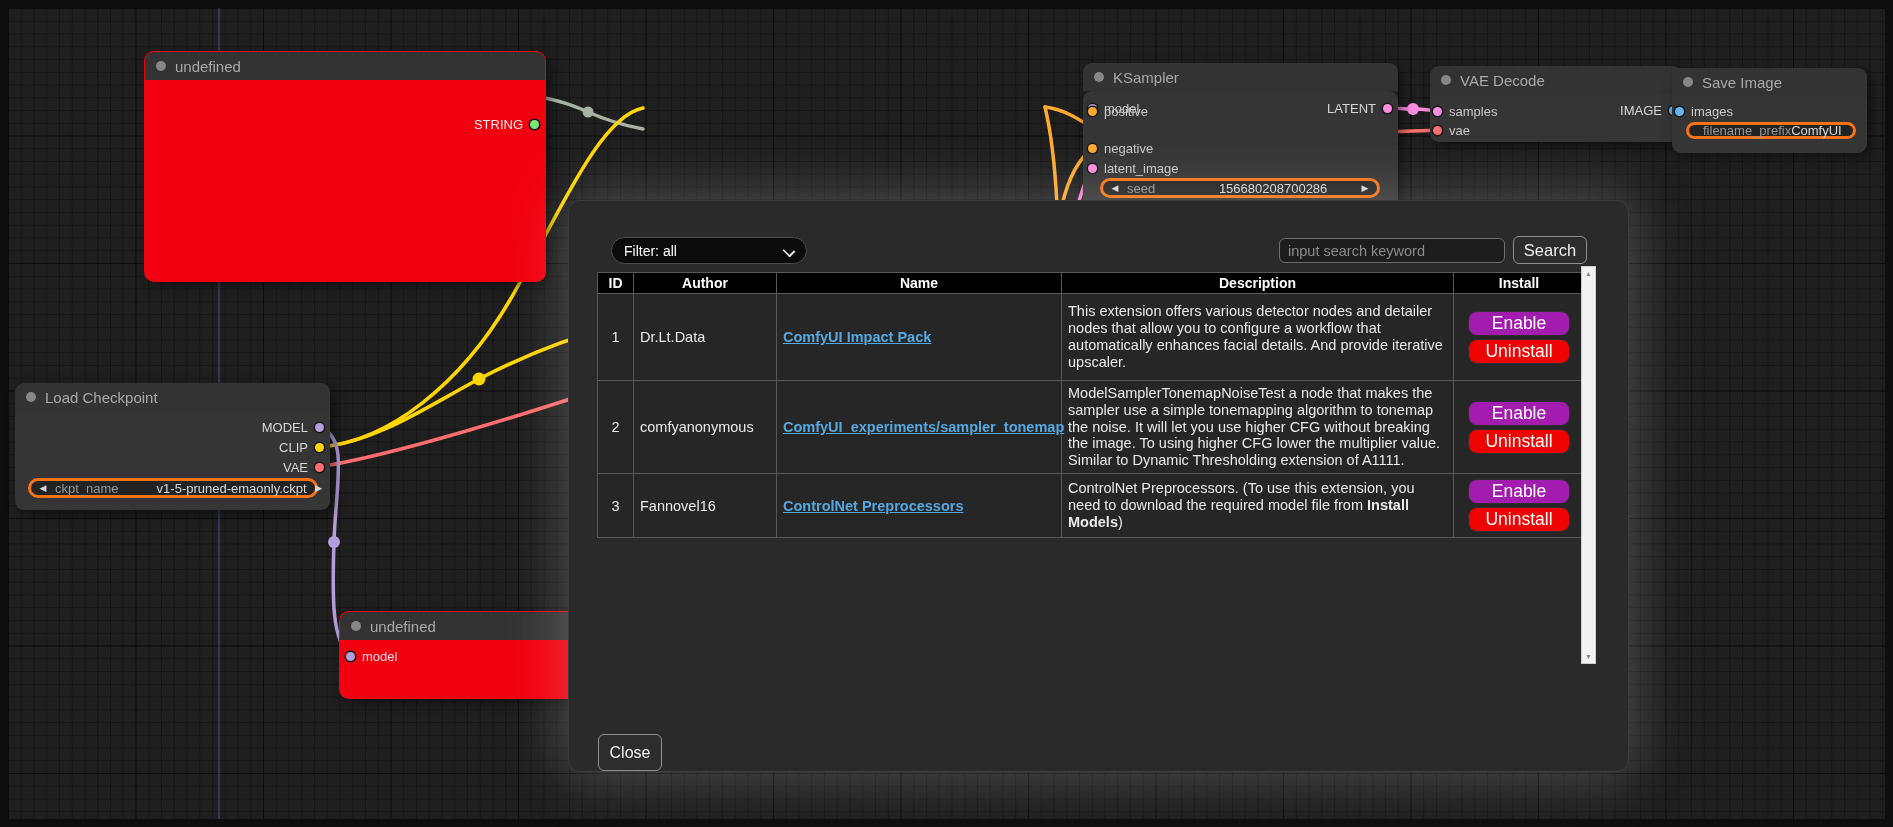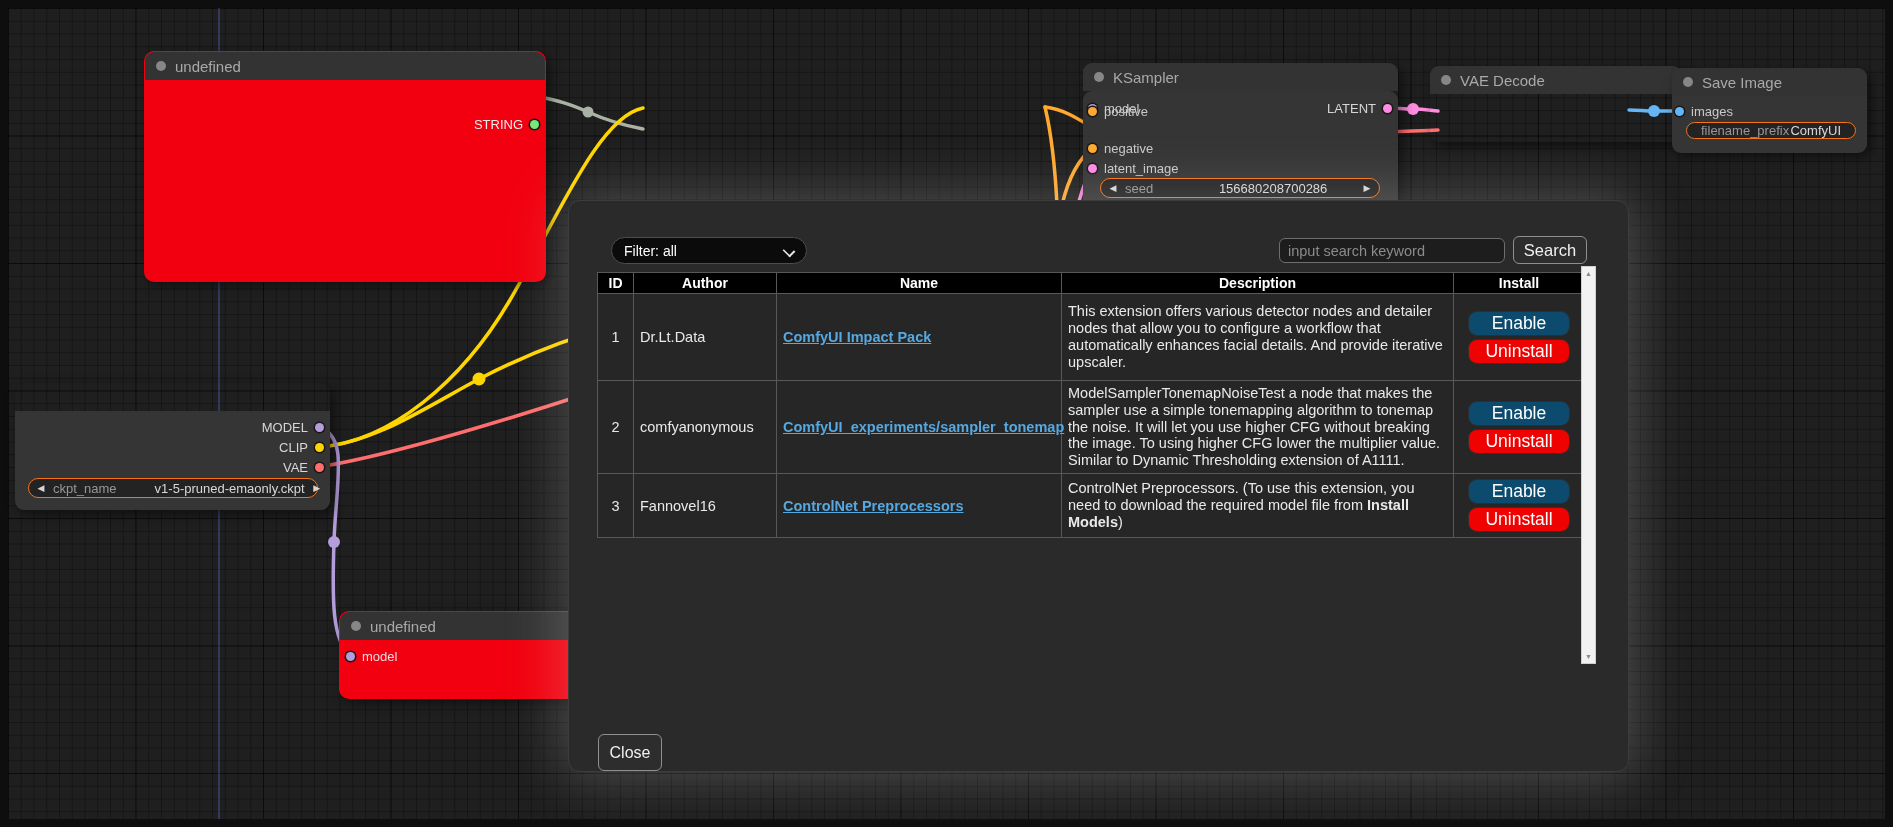--- a/index.html
+++ b/index.html
@@ -25,21 +25,21 @@
   .ttext{color:#a9a9a9;font-size:15px;white-space:nowrap;}
   .nbody{position:absolute;top:28px;left:0;right:0;bottom:0;background:#353535;border-radius:0 0 9px 9px;}
   .node.error .nbody{background:#f2000f;}
   .node.cut .nbody,.node.cut .ntitle{border-radius:9px 9px 0 0;}
   .slot{position:absolute;height:14px;display:flex;align-items:center;gap:7px;font-size:13px;color:#c9c9c9;white-space:nowrap;}
   .slot.out{flex-direction:row-reverse;color:#d6d6d6;}
   .dot{width:9px;height:9px;border-radius:50%;box-shadow:0 0 0 1.5px #181818;flex:0 0 auto;}
   .c-model{background:#B39DDB}.c-clip{background:#FFD500}.c-vae{background:#FF6E6E}
   .c-cond{background:#FFA931}.c-latent{background:#FF8CE0}.c-image{background:#64B5F6}
   .c-string{background:#77E877}
-  .widget{position:absolute;height:20px;background:#232323;border:1px solid #f97316;border-radius:10px;
+  .widget{position:absolute;height:20px;background:#232323;border:3px solid #f97316;border-radius:10px;
     display:flex;align-items:center;box-sizing:border-box;font-size:13px;color:#cfcfcf;}
   .warrow{width:24px;text-align:center;font-size:9px;color:#d6d6d6;flex:0 0 auto;}
   .wlabel{color:#979797;white-space:nowrap;}
   .wvalue{flex:1;text-align:center;color:#d8d8d8;white-space:nowrap;padding-left:38px;}
 
   
   .modal{position:absolute;left:568px;top:200px;width:1059px;height:570px;background:#2a2a2a;
     border:1px solid #3c3c3c;border-radius:12px;box-shadow:0 0 55px 8px rgba(230,230,230,.22);}
   .filter-select{position:absolute;left:42px;top:36px;width:196px;height:27px;background:#0b0b0b;
     border:1px solid #4d4d4d;border-radius:14px;color:#fff;font-size:14px;display:flex;align-items:center;
@@ -57,21 +57,21 @@
   table.ext{border-collapse:collapse;table-layout:fixed;width:987px;background:#262626;}
   table.ext th{background:#000;color:#fff;font-size:14px;font-weight:bold;height:20px;
     border:1px solid #585858;padding:0;}
   table.ext td{border:1px solid #585858;color:#e9e9e9;font-size:14.5px;vertical-align:middle;padding:2px 6px;}
   td.c-id{text-align:center;}
   td.c-name a{color:#56A8E0;font-weight:bold;text-decoration:underline;font-size:14.5px;}
   td.c-desc{font-size:13.4px;line-height:1.16;vertical-align:top;padding:2px 4px;color:#f2f2f2;}
   td.c-inst{text-align:center;padding:2px;}
   .ibtn{display:block;width:102px;height:25px;margin:3px auto;border-radius:9px;border:1px solid #2e2e2e;
     color:#fff;font-size:17.5px;font-family:"Liberation Sans",sans-serif;line-height:21px;}
-  .ibtn.enable{background:#0c4a6e;}
+  .ibtn.enable{background:#a21caf;}
   .ibtn.uninstall{background:#EE0202;}
   .sbar{position:absolute;left:1012px;top:65px;width:15px;height:398px;background:#f2f2f2;
     border:1px solid #d0d0d0;box-sizing:border-box;}
   .sarrow{position:absolute;left:0;width:100%;text-align:center;font-size:7px;color:#8a8a8a;}
   .sarrow.up{top:3px;} .sarrow.down{bottom:3px;}
 </style>
 </head>
 <body>
 
 <div class="frame">
@@ -145,40 +145,58 @@
         <span class="warrow">▶</span>
       </div>
     </div>
   </div>
 
   <div class="node" style="left:1430px;top:66px;width:252px;height:76px;">
     <div class="ntitle">
       <span class="tdot"></span>
       <span class="ttext">VAE Decode</span>
     </div>
+    <div class="nbody">
+      <div class="slot" style="top:10px;left:3px;">
+        <span class="dot c-latent"></span>
+        <span>samples</span>
+      </div>
+      <div class="slot" style="top:29px;left:3px;">
+        <span class="dot c-vae"></span>
+        <span>vae</span>
+      </div>
+      <div class="slot out" style="top:9px;right:4px;">
+        <span class="dot c-image"></span>
+        <span>IMAGE</span>
+      </div>
+    </div>
   </div>
 
   <div class="node" style="left:1672px;top:68px;width:195px;height:85px;">
     <div class="ntitle">
       <span class="tdot"></span>
       <span class="ttext">Save Image</span>
     </div>
     <div class="nbody">
       <div class="slot" style="top:8px;left:3px;">
         <span class="dot c-image"></span>
         <span>images</span>
       </div>
       <div class="widget" style="left:14px;width:170px;top:26px;height:17px;padding:0 14px;justify-content:space-between;">
         <span class="wlabel">filename_prefix</span>
         <span style="color:#d8d8d8;">ComfyUI</span>
       </div>
     </div>
   </div>
 
   <div class="node" style="left:15px;top:383px;width:315px;height:127px;">
+    <div class="ntitle">
+      <span class="tdot"></span>
+      <span class="ttext">Load Checkpoint</span>
+    </div>
     <div class="nbody">
       <div class="slot out" style="top:9px;right:6px;">
         <span class="dot c-model"></span>
         <span>MODEL</span>
       </div>
       <div class="slot out" style="top:29px;right:6px;">
         <span class="dot c-clip"></span>
         <span>CLIP</span>
       </div>
       <div class="slot out" style="top:49px;right:6px;">

